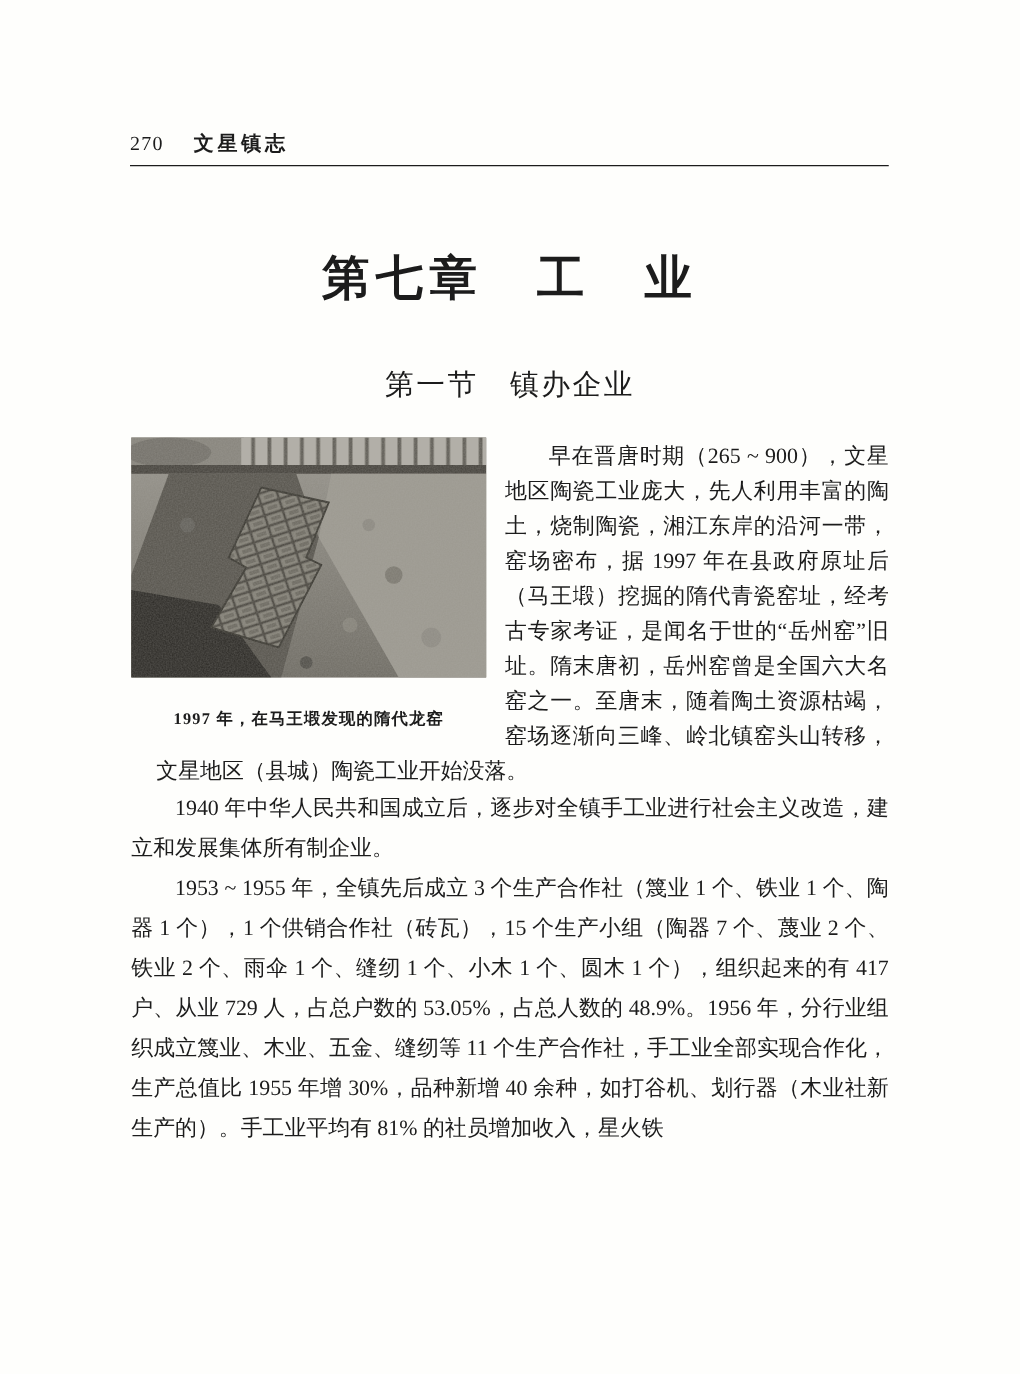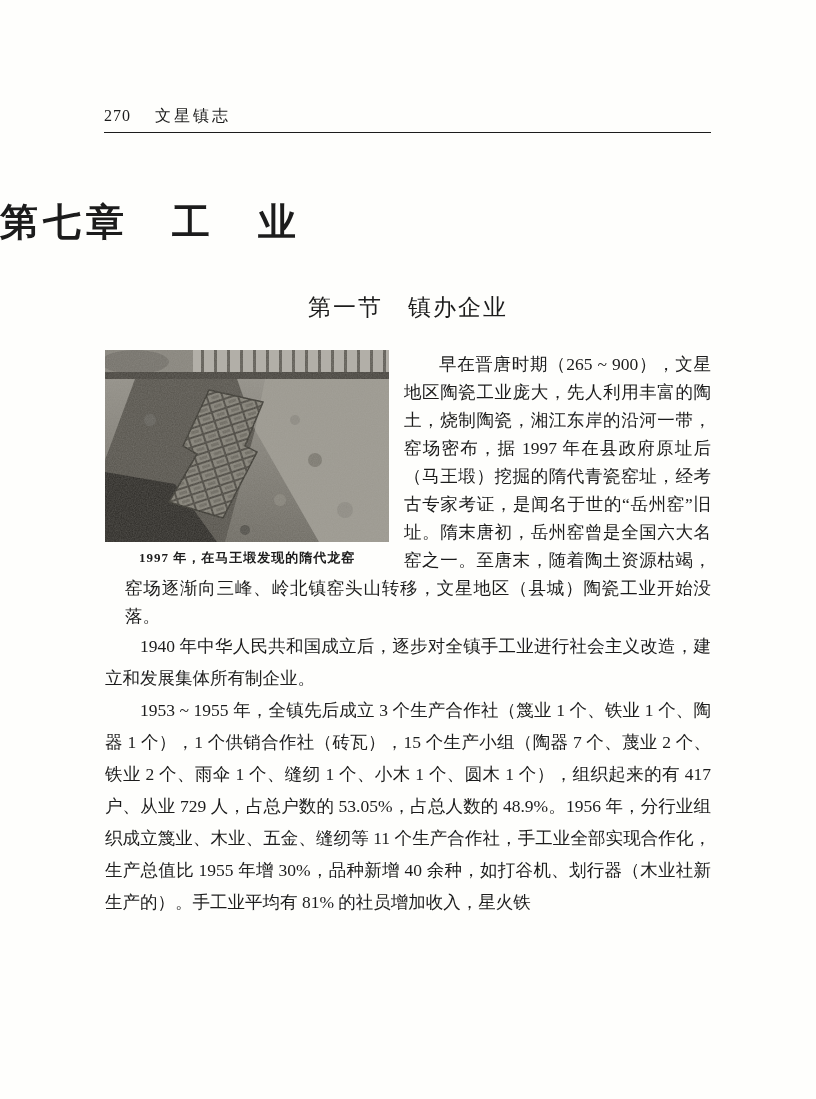--- a/index.html
+++ b/index.html
@@ -11,48 +11,49 @@
     background:#fefefc;
     color:#1c1c1c;
     font-family:"Liberation Serif","DejaVu Serif",serif;
     overflow:hidden;
   }
   .page-header {
     position:absolute; top:106px; left:104px; width:607px;
     font-size:16px; line-height:20px;
   }
   .page-num { letter-spacing:1px; }
-  .book-title { font-weight:normal; letter-spacing:3px; margin-left:24px; }
+  .book-title { font-weight:bold; letter-spacing:3px; margin-left:24px; }
   .header-rule {
     position:absolute; top:132px; left:104px; width:607px;
     border-top:1.6px solid #1c1c1c;
   }
   .chapter-title {
     position:absolute; top:197px; left:0; width:100%;
+    text-align:center;
     font-size:38px; font-weight:bold; letter-spacing:5px;font-family:Liberation Serif, serif;
   }
   .section-title {
     position:absolute; top:292px; left:0; width:100%;
     text-align:center;
     font-size:23px; font-weight:normal; letter-spacing:2px;
   }
   .content {
     position:absolute; top:350px; left:105px; width:606px;
     font-size:17.5px; line-height:32px;
     text-align:justify;
   }
   .photo-figure {
     float:left;
     width:284px;
     margin:0 15px 0 0;
   }
   .photo { width:284px; height:192px; background:#8f8c84; }
   .photo svg { display:block; }
   .photo-figure figcaption {
-    margin-top:7px;
+    margin-top:24px;
     text-align:center;
     font-size:13px; line-height:18px;
     font-weight:bold;
     letter-spacing:1px;
   }
   .para { text-indent:2em; }
   .para.first { line-height:28px;margin-left:20px; }
 </style>
 </head>
 <body>

